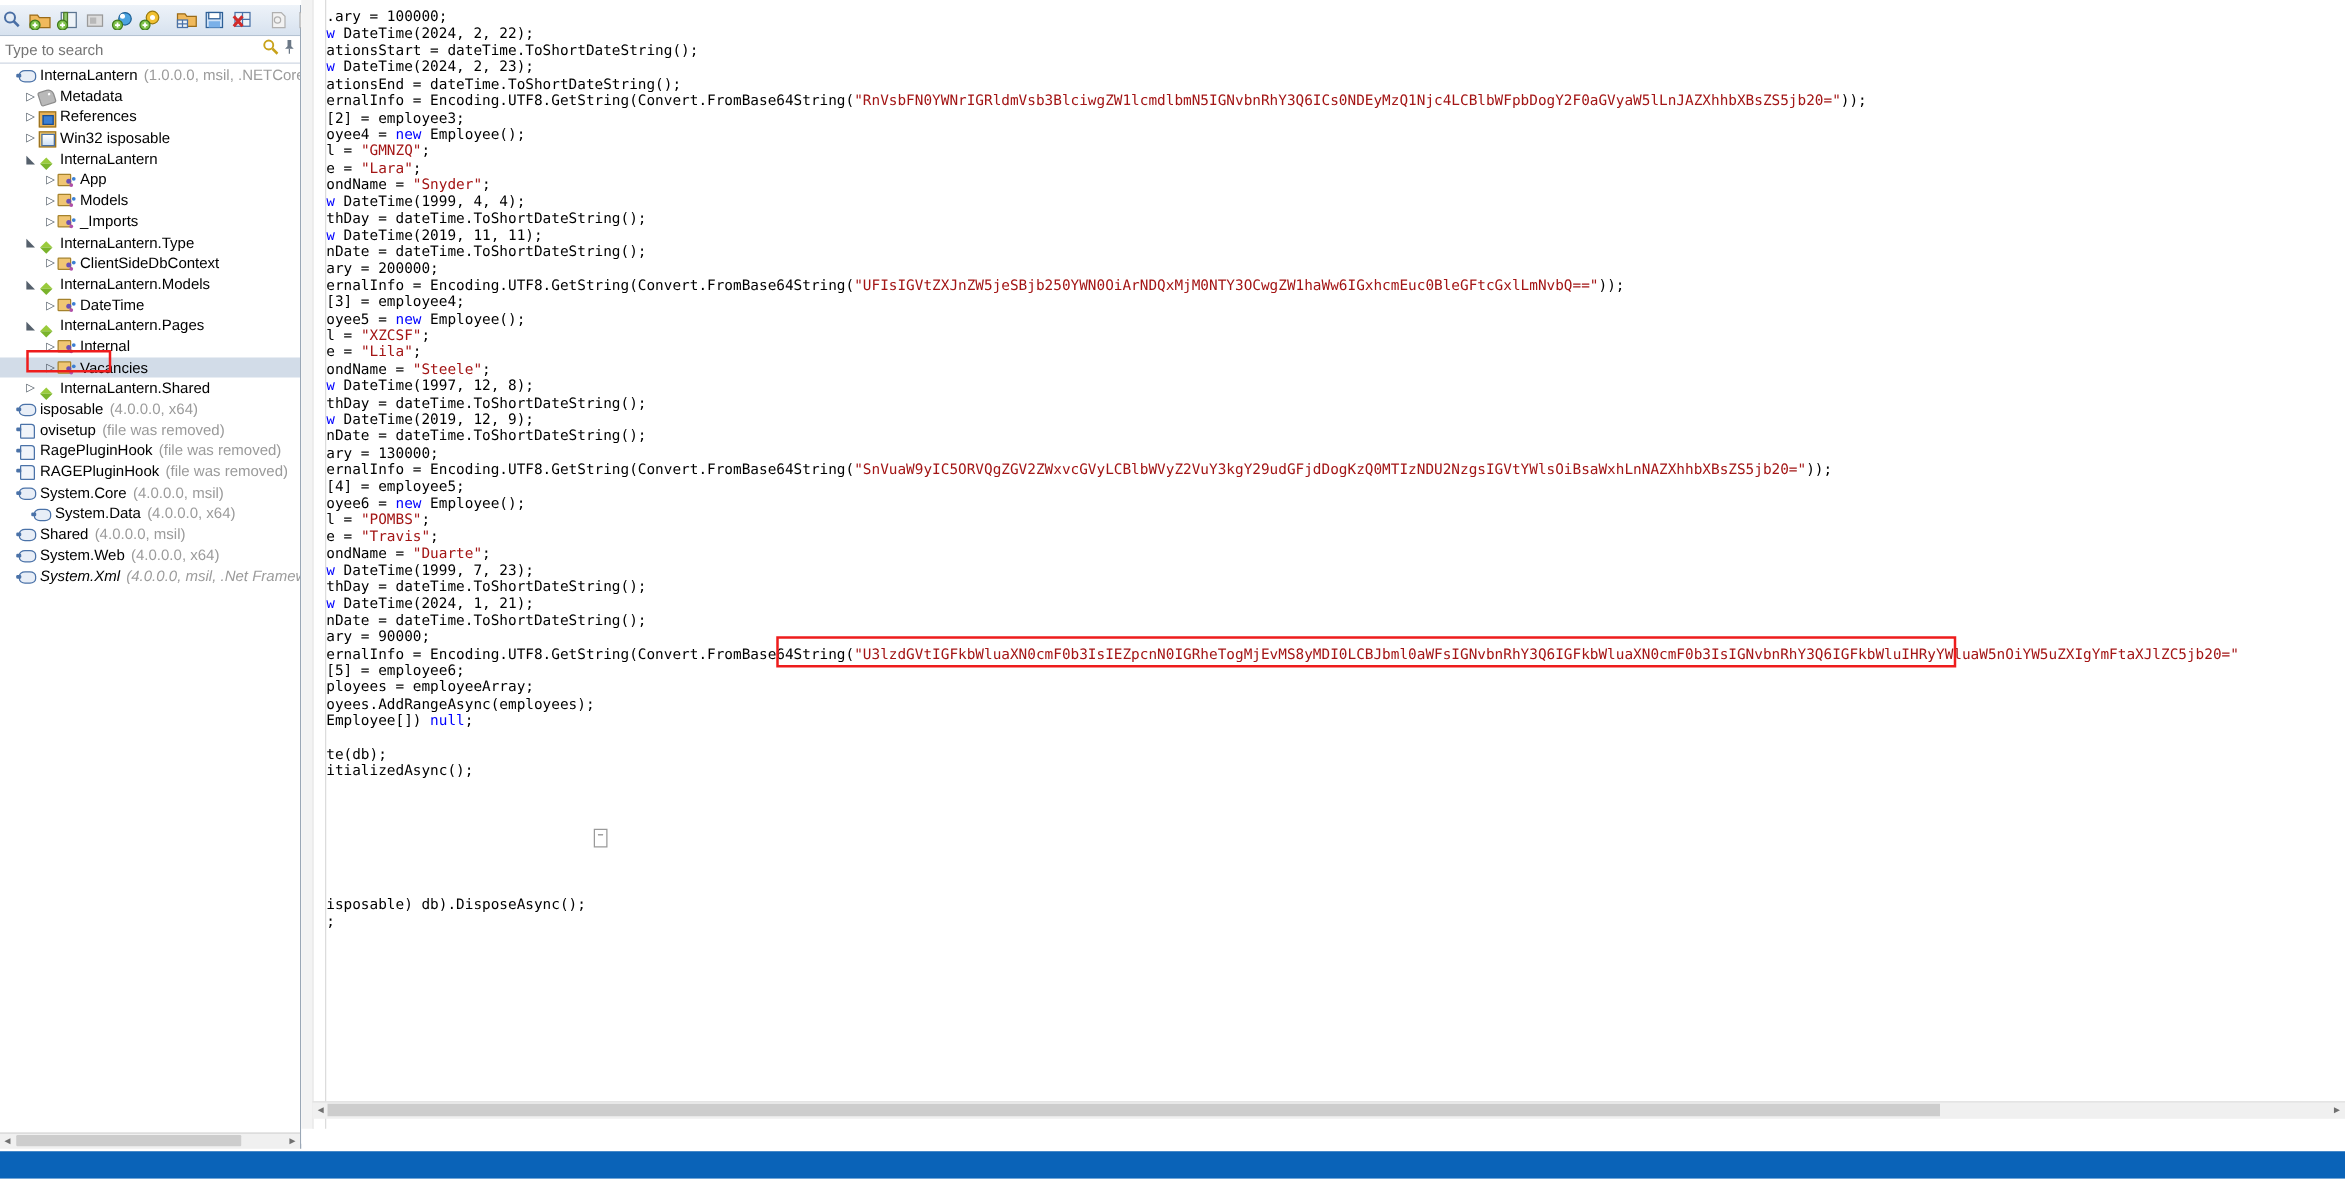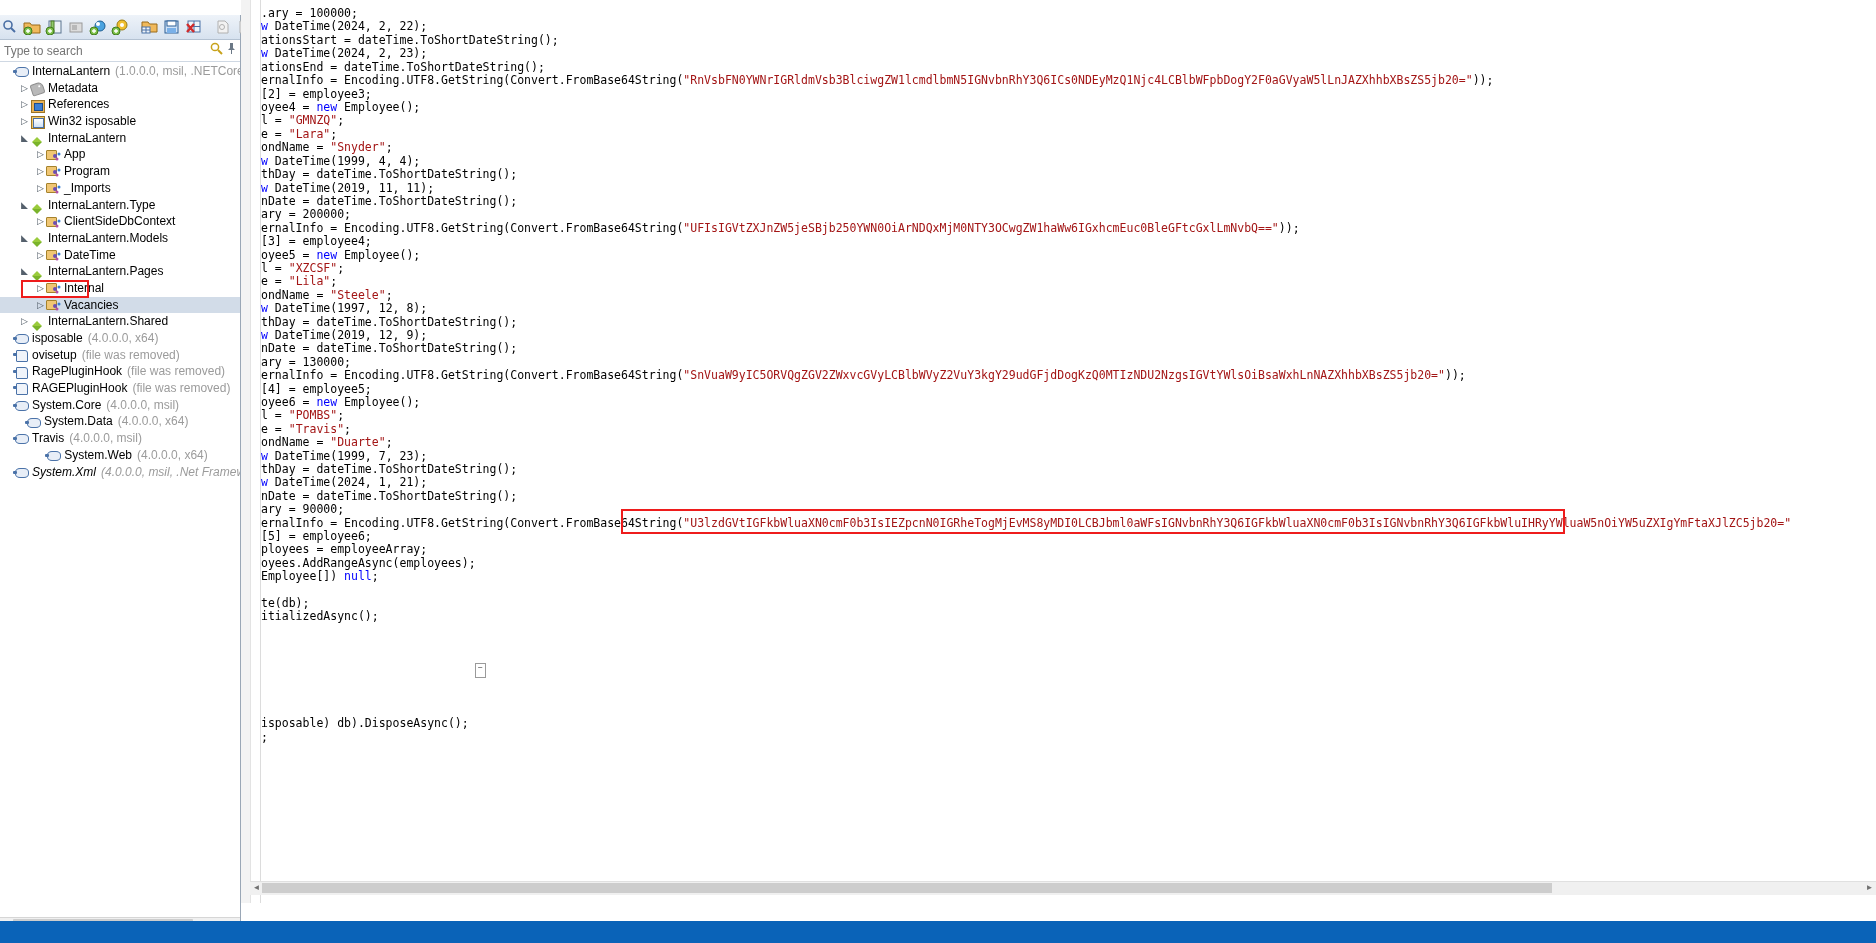--- a/index.html
+++ b/index.html
@@ -4,21 +4,21 @@
 <style>
   html,body{margin:0;padding:0;}
   body{
     width:1876px;height:943px;overflow:hidden;background:#ffffff;
     font-family:"Liberation Sans",sans-serif;font-size:12px;color:#000;
     -webkit-font-smoothing:none;
   }
   .app{position:relative;width:1876px;height:943px;background:#fff;}
 
   
-  .left-panel{position:absolute;left:0;top:15px;width:240px;height:915px;background:#fff;border-right:1px solid #9aa7b6;}
+  .left-panel{position:absolute;left:0;top:4px;width:240px;height:915px;background:#fff;border-right:1px solid #9aa7b6;}
 
   .toolbar{height:25px;background:linear-gradient(#eef3f9,#d7e2ef);border-bottom:1px solid #b4c2d2;
            display:flex;align-items:center;padding:0 2px;gap:1px;box-sizing:border-box;}
   .tb-btn{width:23px;height:21px;display:flex;align-items:center;justify-content:center;
           border:1px solid transparent;border-radius:2px;position:relative;}
   .tb-sep{width:1px;height:17px;background:#a8b6c6;margin:0 3px;}
   .tb-btn svg{display:block;}
 
   .searchbar{height:22px;background:#fff;border-bottom:1px solid #cfd8e3;display:flex;align-items:center;
              padding:0 4px;box-sizing:border-box;position:relative;}
@@ -231,21 +231,21 @@
           <span class="ico">
             <i class="ic-cls"></i>
           </span>
           <span class="lbl">App</span>
         </div>
         <div class="node" style="padding-left: 35px;">
           <span class="exp">▷</span>
           <span class="ico">
             <i class="ic-cls"></i>
           </span>
-          <span class="lbl">Program</span>
+          <span class="lbl">Models</span>
         </div>
         <div class="node" style="padding-left: 35px;">
           <span class="exp">▷</span>
           <span class="ico">
             <i class="ic-cls"></i>
           </span>
           <span class="lbl">_Imports</span>
         </div>
         <div class="node" style="padding-left: 19px;">
           <span class="exp filled" style="transform: scaleX(-1);">◢</span>
@@ -349,24 +349,24 @@
             <i class="ic-asm"></i>
           </span>
           <span class="lbl">System.Data</span>
           <span class="dim" style="margin-left: 5px;">(4.0.0.0, x64)</span>
         </div>
         <div class="node" style="padding-left: 3px;">
           <span class="exp"></span>
           <span class="ico">
             <i class="ic-asm"></i>
           </span>
-          <span class="lbl">Travis</span>
+          <span class="lbl">Shared</span>
           <span class="dim" style="margin-left: 5px;">(4.0.0.0, msil)</span>
         </div>
-        <div class="node" style="padding-left: 3px; justify-content: center;">
+        <div class="node" style="padding-left: 3px;">
           <span class="exp"></span>
           <span class="ico">
             <i class="ic-asm"></i>
           </span>
           <span class="lbl">System.Web</span>
           <span class="dim" style="margin-left: 5px;">(4.0.0.0, x64)</span>
         </div>
         <div class="node" style="padding-left: 3px; font-style: italic;">
           <span class="exp"></span>
           <span class="ico">

